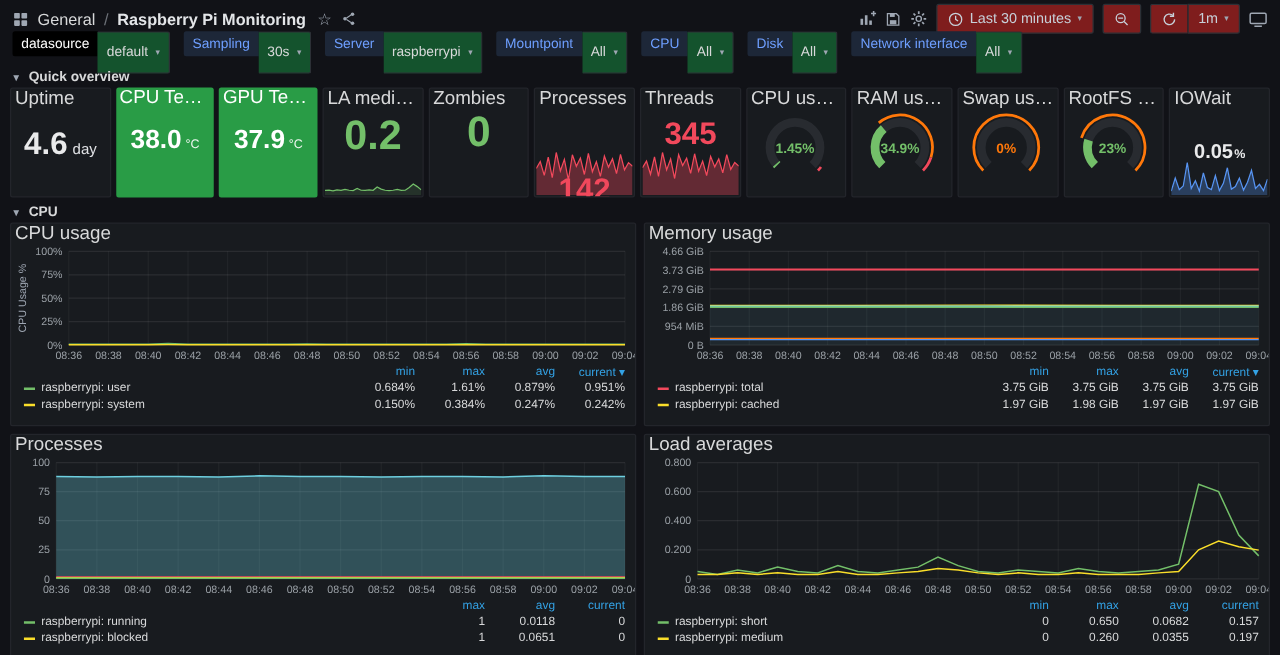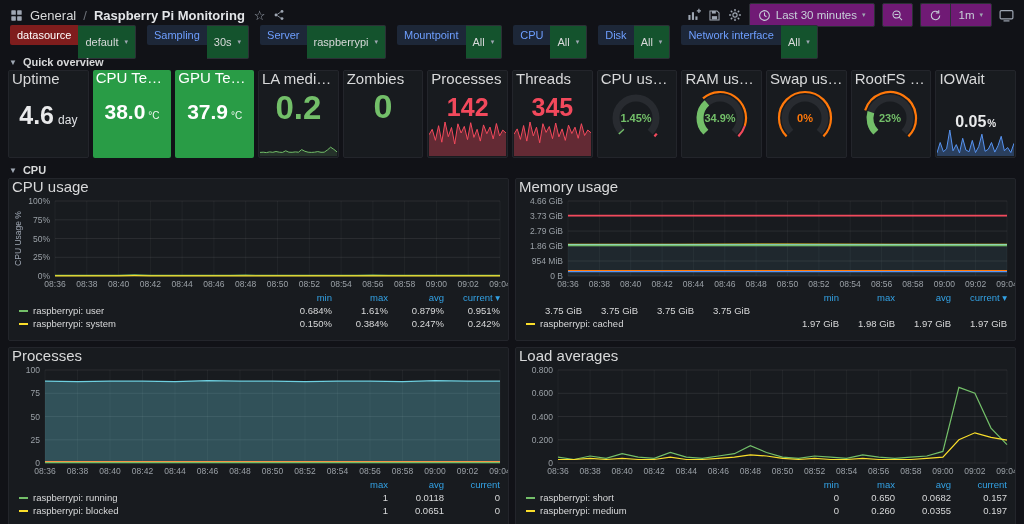--- a/index.html
+++ b/index.html
@@ -7,32 +7,32 @@
   font-family:"Liberation Sans",sans-serif;color:#d8d9da}
 svg{display:block}
 
 .topnav{height:30px;display:flex;align-items:center;justify-content:space-between;padding:0 10px}
 .nav-left,.nav-right{display:flex;align-items:center;gap:7px}
 .icon-btn{display:inline-flex;align-items:center;justify-content:center;color:#9fa7b3;cursor:pointer;font-size:13px}
 .crumb-section{font-size:13px;color:#d8d9da;cursor:pointer}
 .crumb-sep{color:#6e7279;font-size:13px}
 .crumb-title{font-size:13px;font-weight:700;color:#e3e5e8}
 .star{font-size:13px;margin-left:2px}
-.nav-btn{display:inline-flex;align-items:center;gap:5px;height:24px;padding:0 8px;background:#701a75;
+.nav-btn{display:inline-flex;align-items:center;gap:5px;height:24px;padding:0 8px;background:#7f1d1d;
   border:1px solid #2c3036;border-radius:2px;color:#c7d0d9;font-size:11.5px;cursor:pointer}
 .btn-group{display:inline-flex}
 .btn-group .nav-btn:first-child{border-right:none;border-radius:2px 0 0 2px}
 .btn-group .nav-btn:last-child{border-radius:0 2px 2px 0}
 .caret{font-size:7px;color:#9fa7b3}
 
 .vars{height:24px;display:flex;align-items:center;gap:11px;padding:0 10px}
 .var{display:inline-flex;cursor:pointer}
 .var-label{height:20px;display:inline-flex;align-items:center;padding:0 7px;background:#1d2738;
   color:#6e9fff;font-size:11px;border-radius:2px 0 0 2px}
-.var-label.hl{background:#7f1d1d;color:#fff}
+.var-label.hl{background:#000000;color:#fff}
 .var-value{height:20px;display:inline-flex;align-items:center;gap:6px;padding:16px 7px;background:#14532d;
   border:1px solid #2c3036;border-left:none;color:#d8d9da;font-size:11px;border-radius:0 2px 2px 0}
 
 .row-head{height:16px;display:flex;align-items:center;gap:6px;padding:0 9px;font-size:11px;
   font-weight:700;color:#d8d9da;cursor:pointer}
 .chev{color:#9fa7b3;font-size:8px}
 
 .panel{background:#181b1f;border:1px solid #23252b;border-radius:2px;position:relative;overflow:hidden}
 .p-title{height:16px;line-height:16px;font-size:15px;font-weight:500;color:#d8d9da;
   white-space:nowrap;overflow:hidden;text-overflow:ellipsis;padding:0 3px;cursor:pointer}
@@ -254,21 +254,21 @@
       </div>
   </div>
   <div class="panel">
     <div class="p-title">Zombies</div>
     <div class="sv sv-z" style="color: rgb(115, 191, 105);">
       <span class="n">0</span>
     </div>
   </div>
   <div class="panel">
     <div class="p-title">Processes</div>
-    <div class="sv sv-p" style="color: rgb(242, 73, 92);">
+    <div class="sv sv-p" style="color: rgb(242, 73, 92); margin-top: 45px;">
       <span class="n">142</span>
     </div>
     <div class="spark spark-big">
         <svg width="77" height="36">
           <path d="M0,36 L0.0,14.8 L3.2,9.3 L6.4,20.3 L9.6,5.7 L12.8,22.2 L16.0,2.0 L19.3,16.7 L22.5,7.5 L25.7,24.0 L28.9,3.8 L32.1,13.0 L35.3,6.4 L38.5,19.6 L41.7,2.7 L44.9,17.4 L48.1,9.3 L51.3,21.1 L54.5,4.9 L57.8,13.7 L61.0,7.1 L64.2,18.9 L67.4,3.5 L70.6,15.9 L73.8,10.1 L77.0,13.0 L77,36 Z" fill="#f2495c" fill-opacity="0.35"></path>
           <polyline points="0.0,14.8 3.2,9.3 6.4,20.3 9.6,5.7 12.8,22.2 16.0,2.0 19.3,16.7 22.5,7.5 25.7,24.0 28.9,3.8 32.1,13.0 35.3,6.4 38.5,19.6 41.7,2.7 44.9,17.4 48.1,9.3 51.3,21.1 54.5,4.9 57.8,13.7 61.0,7.1 64.2,18.9 67.4,3.5 70.6,15.9 73.8,10.1 77.0,13.0" fill="none" stroke="#f2495c" stroke-width="1"></polyline>
         </svg>
       </div>
   </div>
   <div class="panel">
@@ -479,20 +479,21 @@
       </div>
     <div class="legend">
         <div class="lg-row lg-head">
           <span class="lg-name"></span>
           <span class="lg-col">min</span>
           <span class="lg-col">max</span>
           <span class="lg-col">avg</span>
           <span class="lg-col">current ▾</span>
         </div>
         <div class="lg-row">
+          <span class="lg-name"><i style="background:#f2495c"></i>raspberrypi: total</span>
           <span class="lg-val">3.75 GiB</span>
           <span class="lg-val">3.75 GiB</span>
           <span class="lg-val">3.75 GiB</span>
           <span class="lg-val">3.75 GiB</span>
         </div>
         <div class="lg-row">
           <span class="lg-name"><i style="background:#fade2a"></i>raspberrypi: cached</span>
           <span class="lg-val">1.97 GiB</span>
           <span class="lg-val">1.98 GiB</span>
           <span class="lg-val">1.97 GiB</span>

